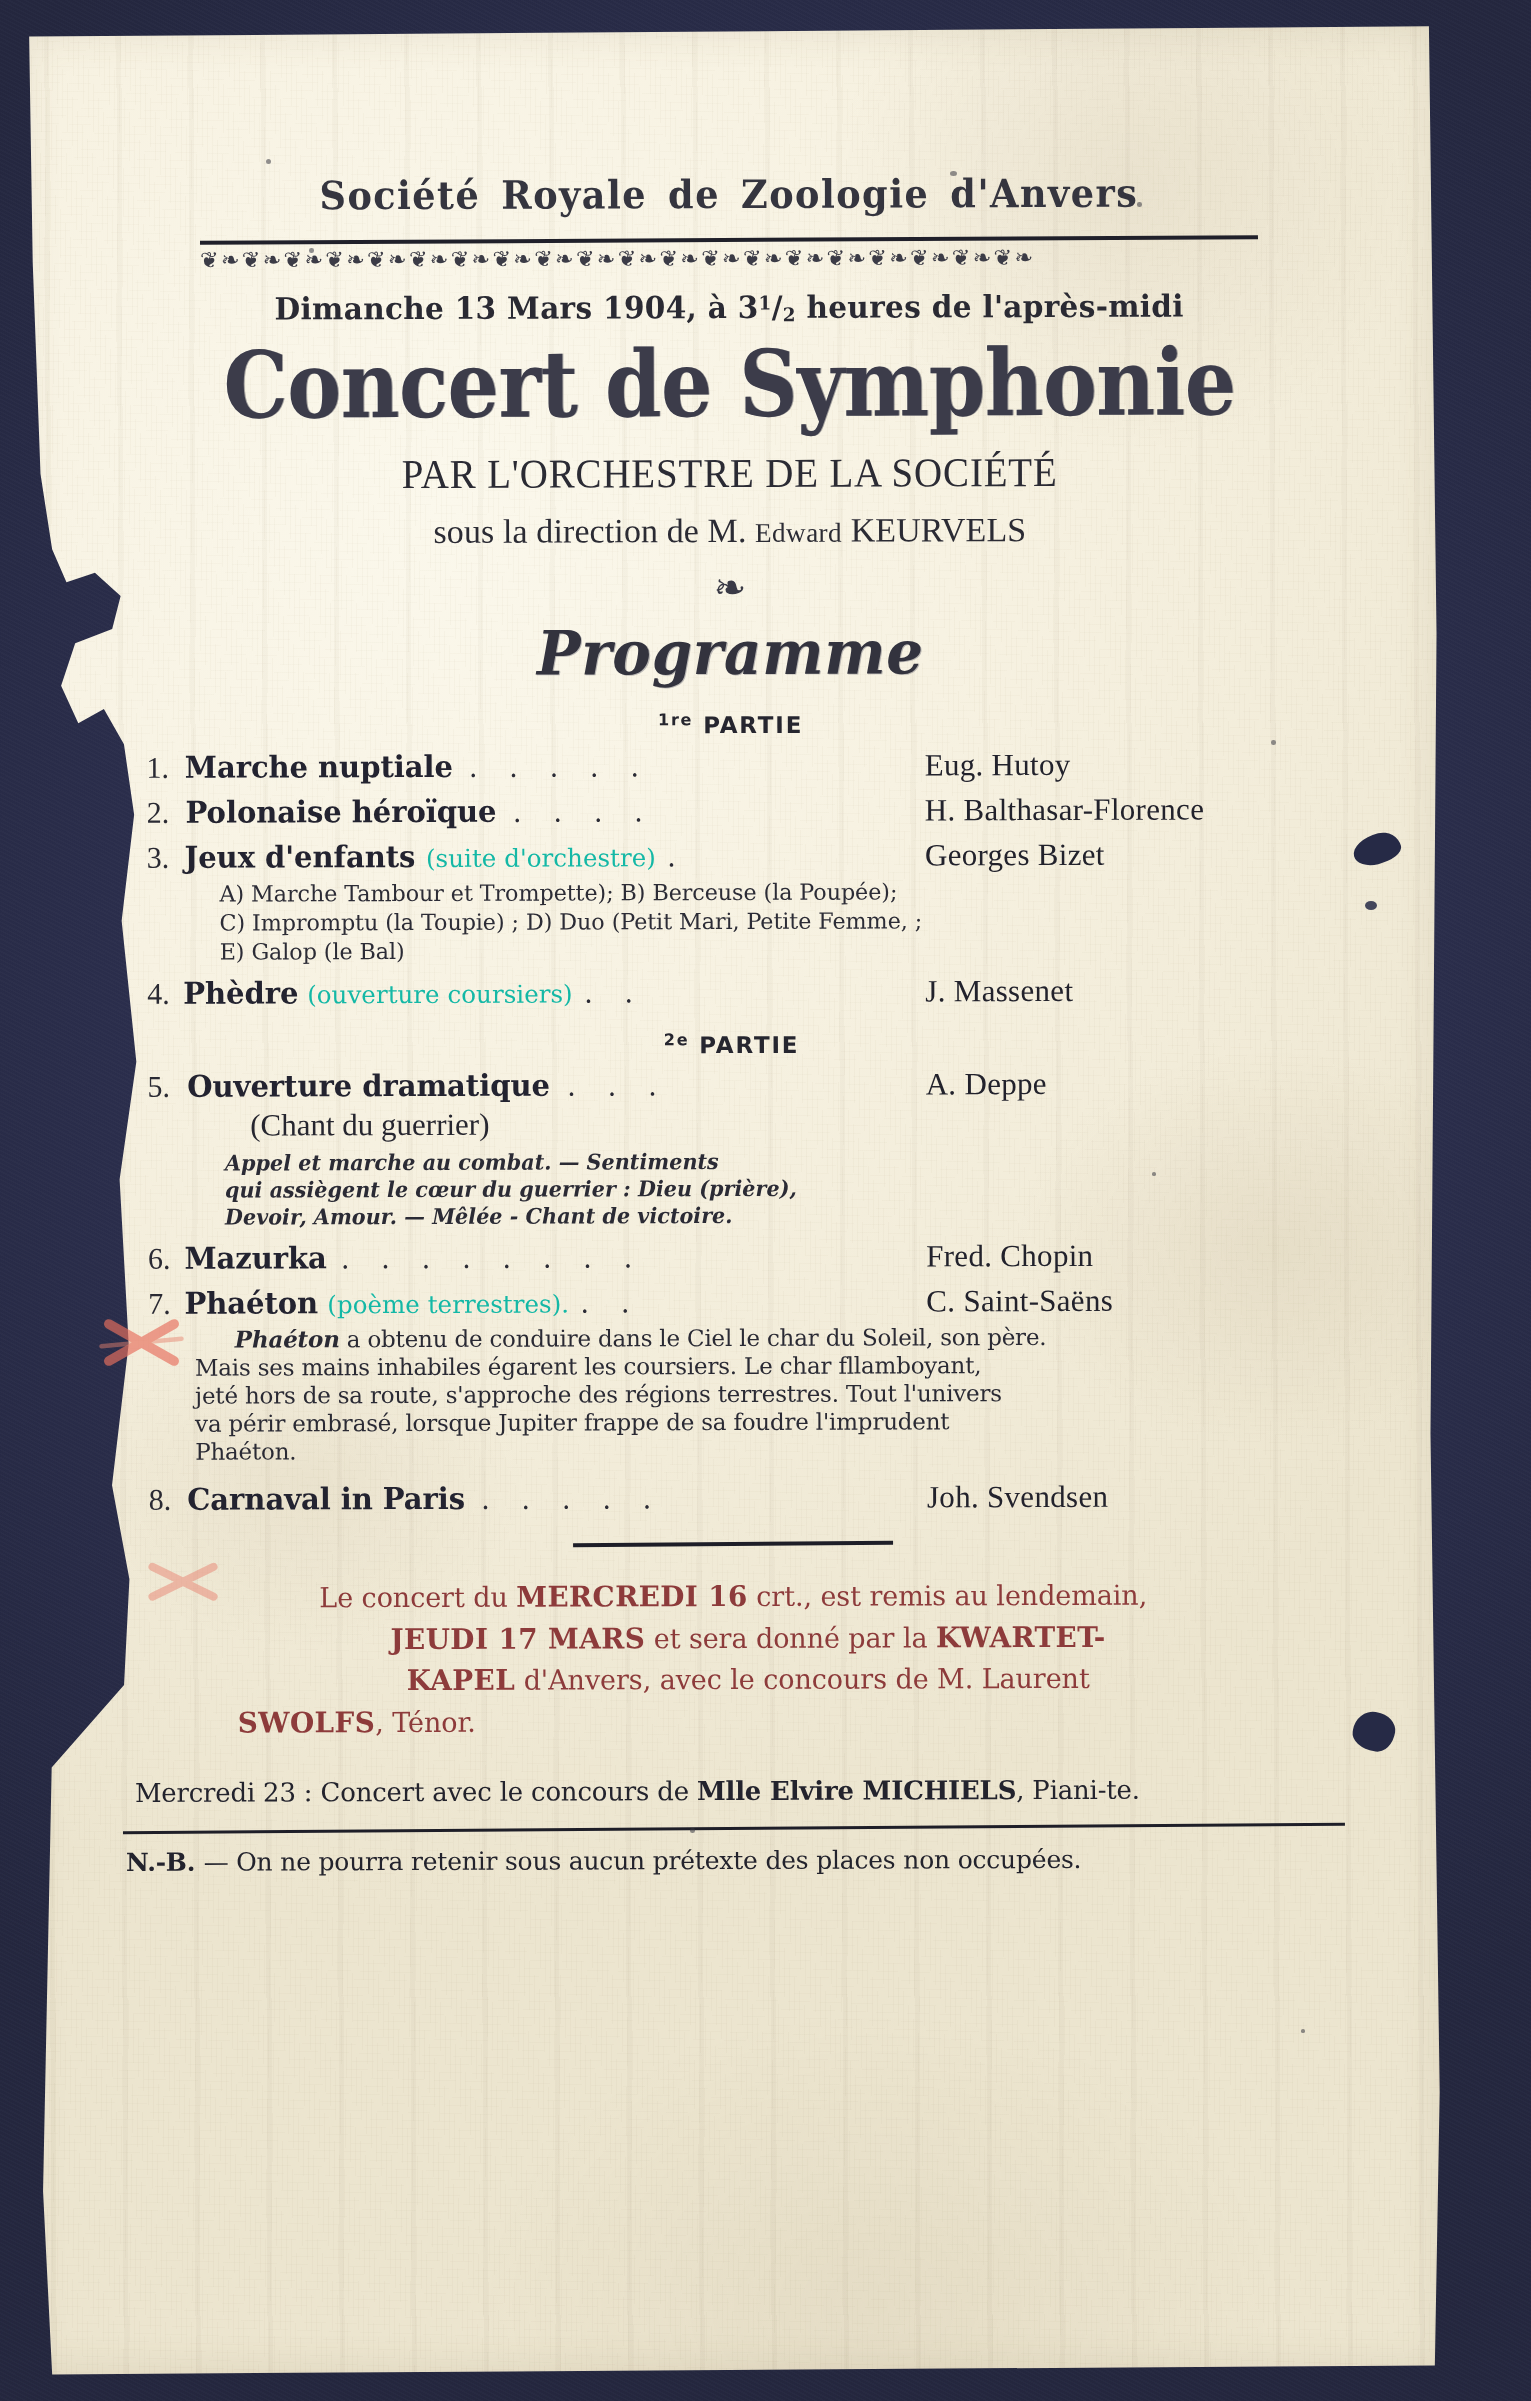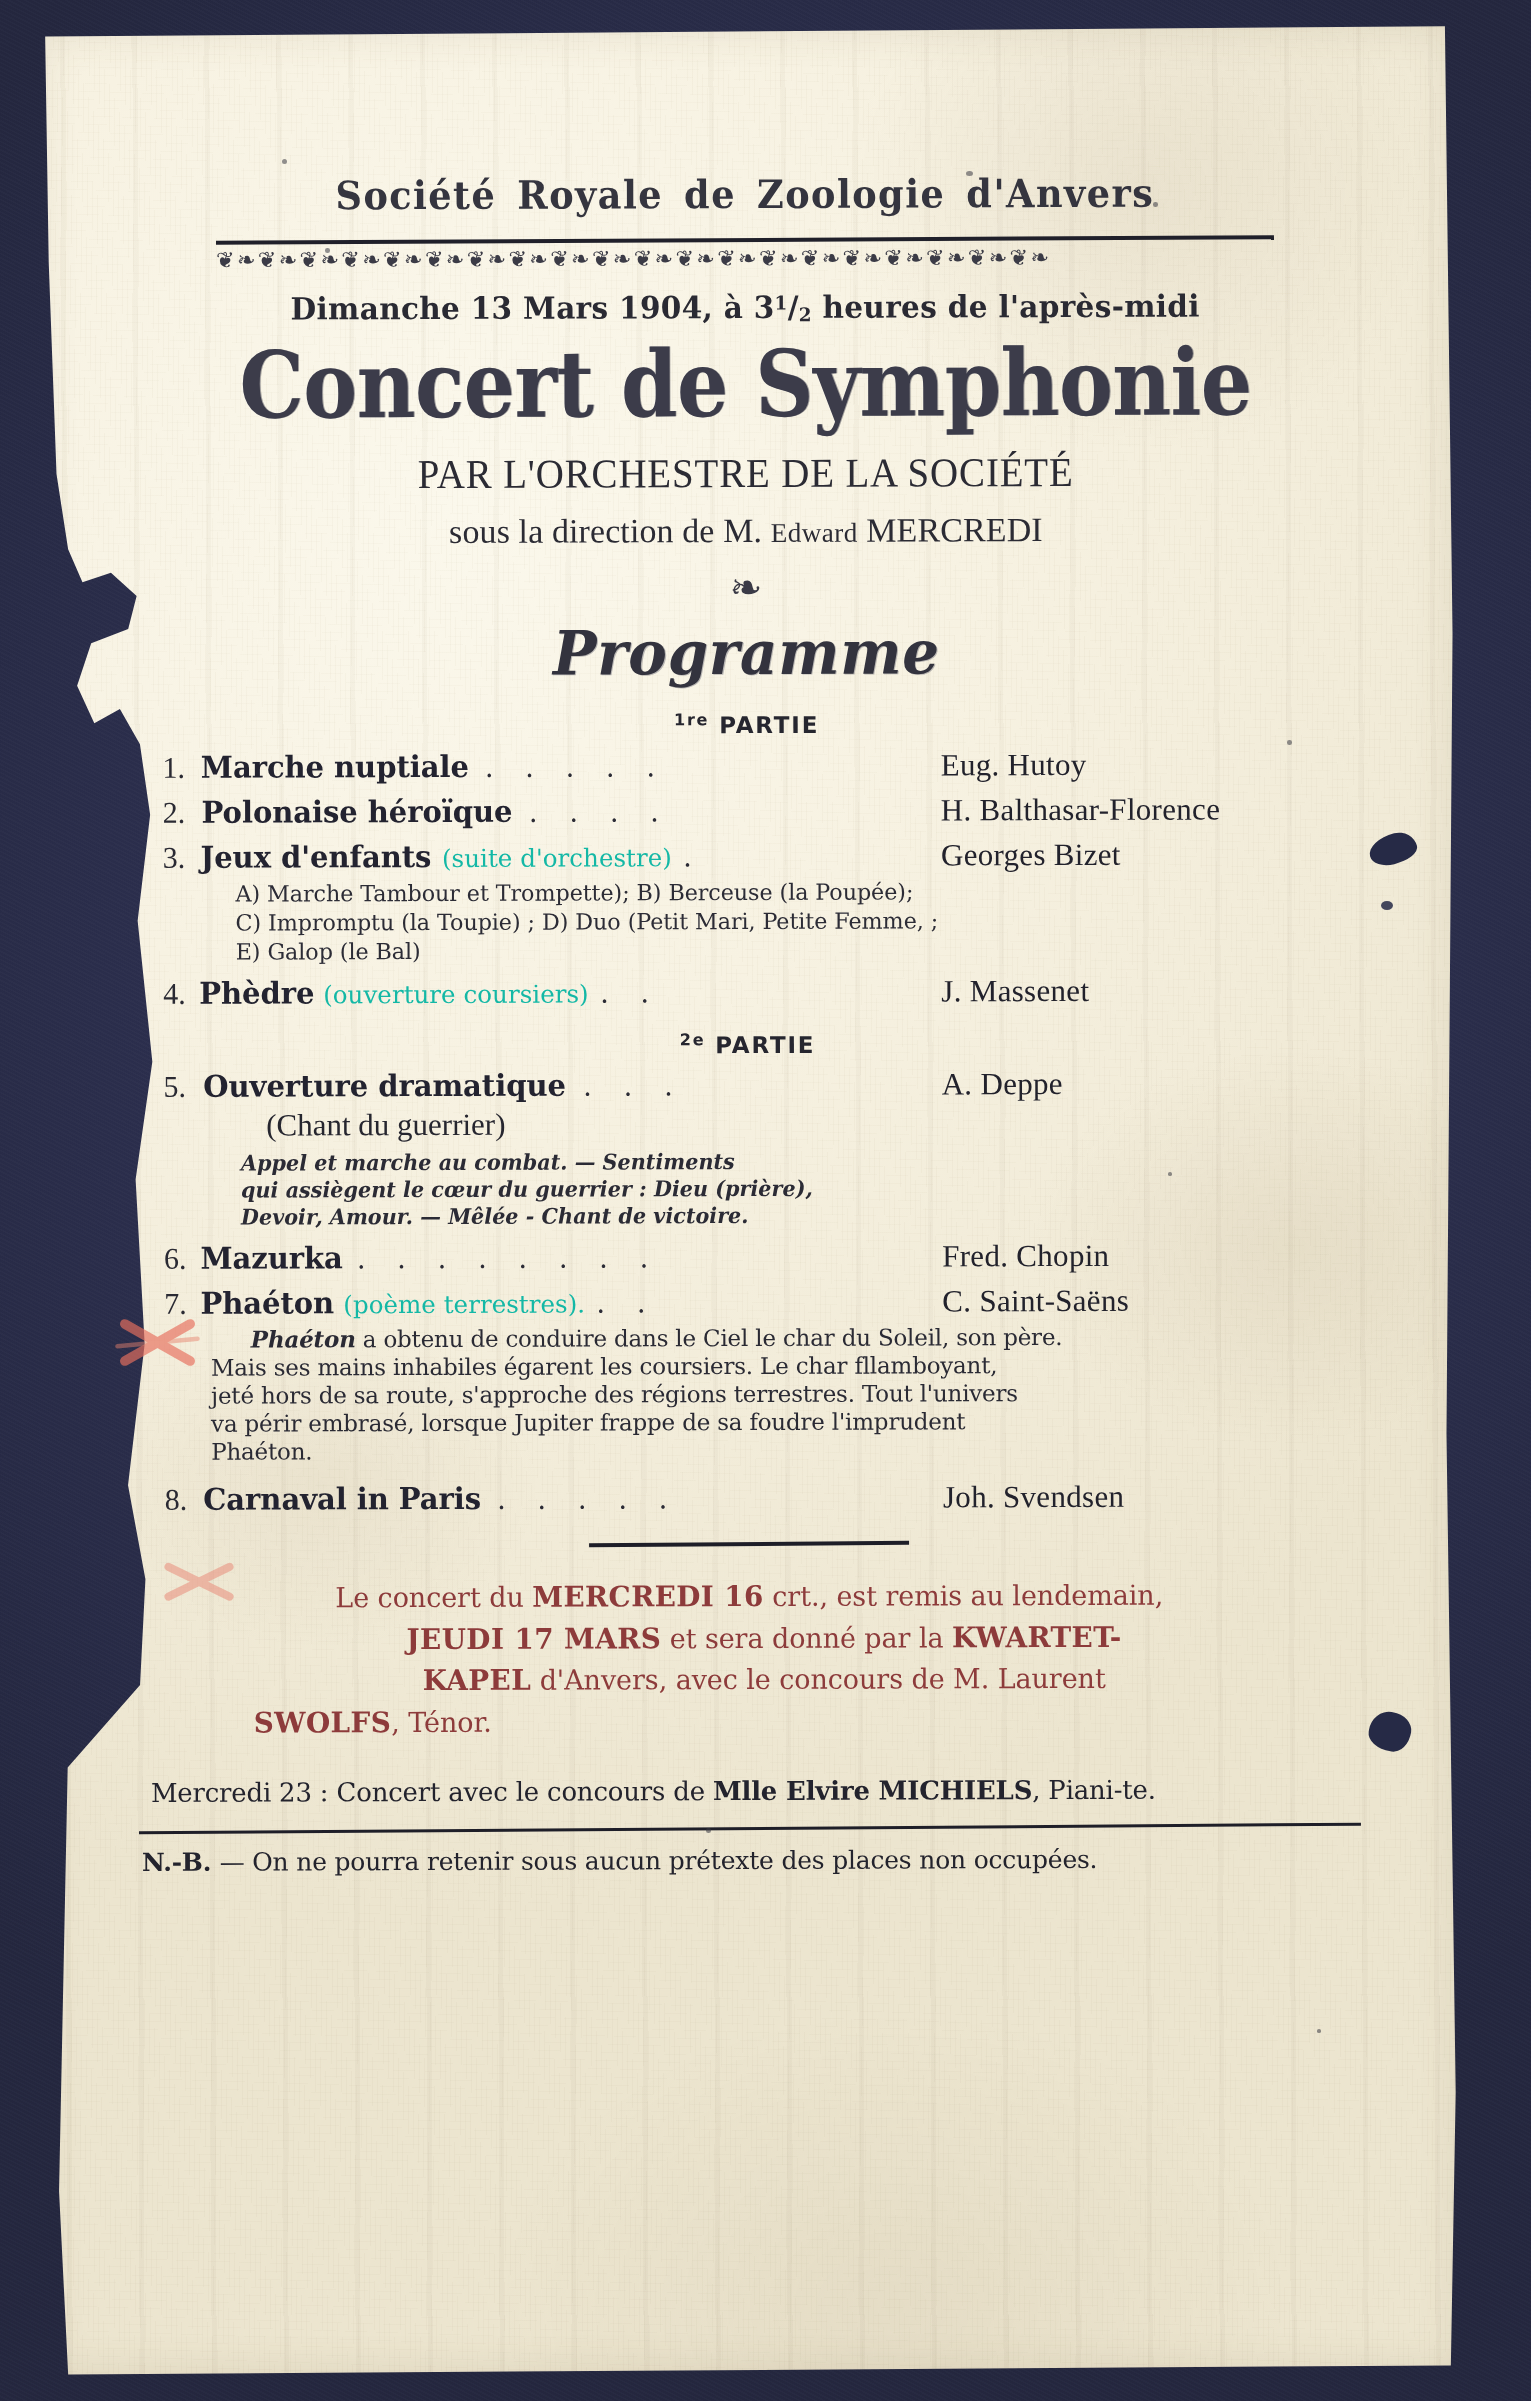--- a/index.html
+++ b/index.html
@@ -23,21 +23,21 @@
     position: absolute;
     inset: 0;
     background:
       repeating-linear-gradient(27deg, rgba(255,255,255,0.018) 0 1.5px, rgba(0,0,0,0.02) 1.5px 3.7px);
     opacity: 0.7;
   }
 
   
   #paper-wrap {
     position: absolute;
-    left: 36px;
+    left: 20px;
     top: 25px;
     width: 1424px;
     height: 2352px;
   }
 
   #paper {
     position: absolute;
     inset: 0;
     background:
       radial-gradient(ellipse 90% 60% at 30% 20%, #fbf8ec 0%, #f7f2e2 40%, #f2ecd9 70%, #ece5cf 100%);
@@ -450,21 +450,21 @@
 
     <div class="center" id="date-line">
       <span>Dimanche 13 Mars 1904, à 3</span><span class="frac">1</span>/<span class="frac-den">2</span><span> heures de l'après-midi</span>
     </div>
 
     <div class="center" id="main-title">Concert de Symphonie</div>
 
     <div class="center" id="subtitle-orchestra">PAR L'ORCHESTRE DE LA SOCIÉTÉ</div>
 
     <div class="center" id="conductor-line">
-      <span>sous la direction de M. </span><span class="smallcaps">Edward</span><span> MERCREDI</span>
+      <span>sous la direction de M. </span><span class="smallcaps">Edward</span><span> KEURVELS</span>
     </div>
 
     <div class="center" id="fleuron-single">❧</div>
 
     <div class="center" id="programme-heading">Programme</div>
 
     <div class="center part-label" id="part1-label">
       <span class="ord">1re</span><span> PARTIE</span>
     </div>
 

